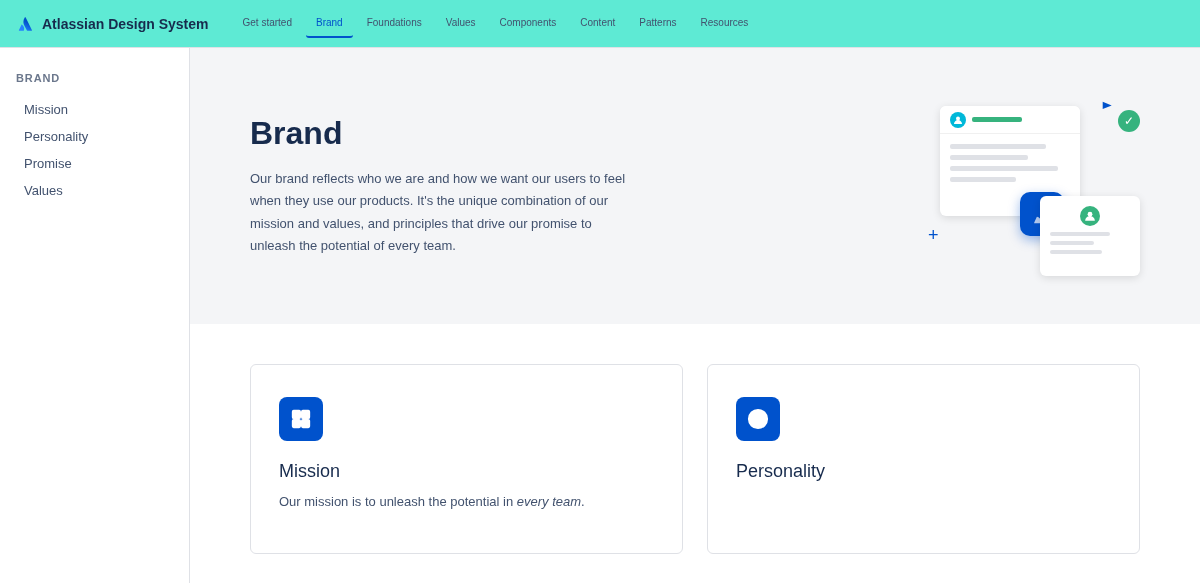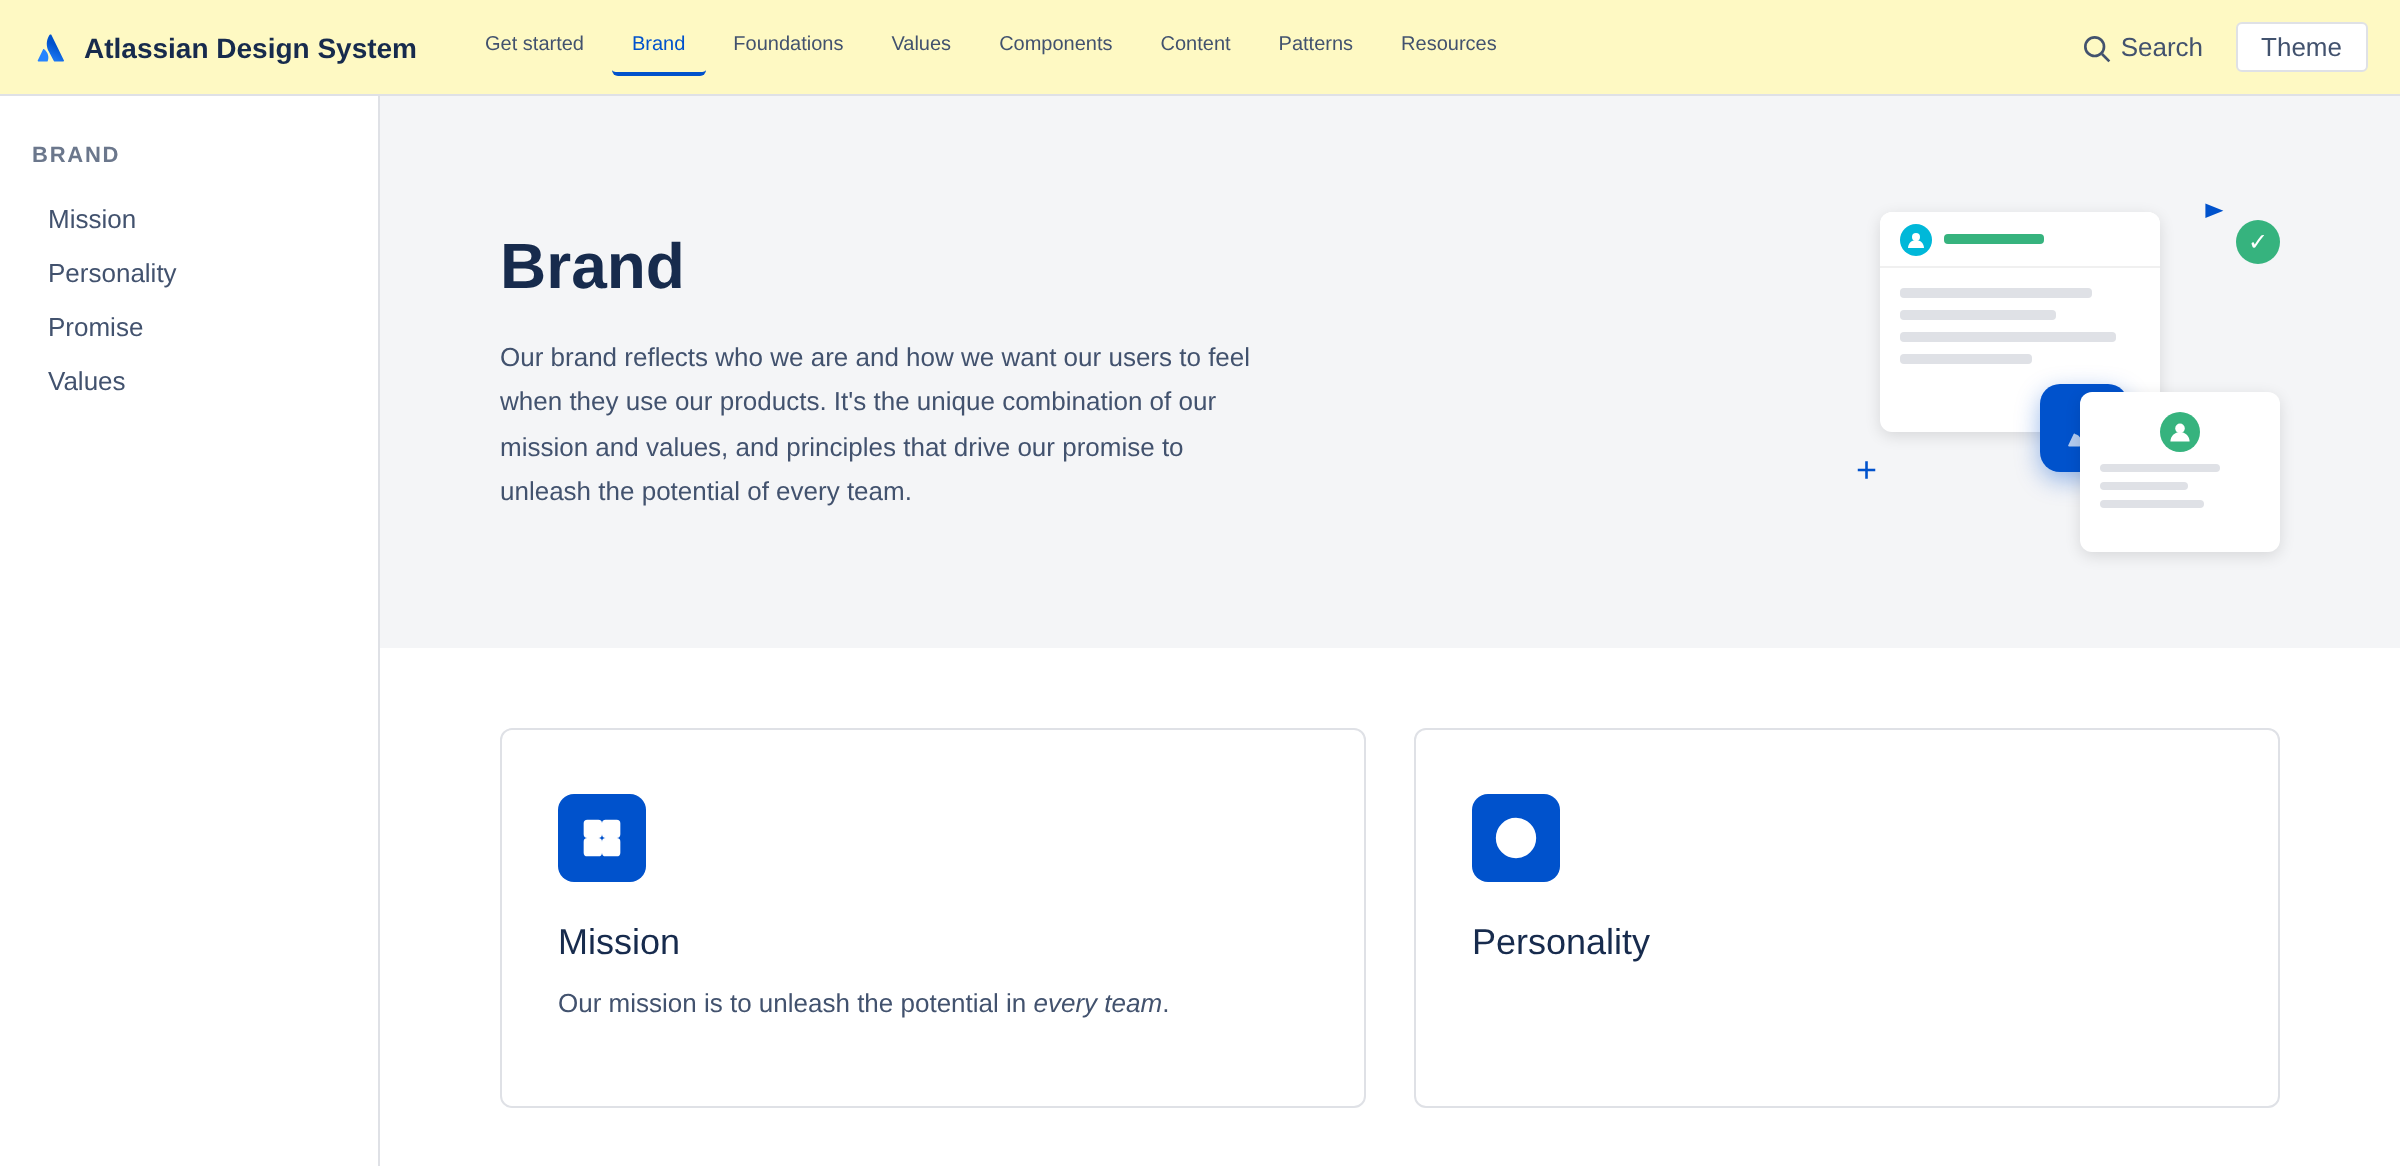--- a/index.html
+++ b/index.html
@@ -3,21 +3,21 @@
   <meta charset="utf-8">
   <style>
     * { margin: 0; padding: 0; box-sizing: border-box; }
     body { font-family: -apple-system, BlinkMacSystemFont, 'Segoe UI', sans-serif; font-size: 14px; color: #172b4d; background: #fff; }
 
     
     .top-nav {
       display: flex; align-items: center;
       height: 48px; padding: 0 16px;
       border-bottom: 1px solid #dfe1e6;
-      background: #fef9c3;
+      background: #5eead4;
       position: sticky; top: 0; z-index: 100;
     }
     .nav-logo {
       display: flex; align-items: center; gap: 8px;
       font-weight: 700; font-size: 14px; color: #172b4d;
       margin-right: 24px; white-space: nowrap;
     }
     .nav-logo .atlassian-icon {
       width: 18px; height: 18px;
     }
@@ -191,30 +191,20 @@
     <a class="nav-link">Get started</a>
     <a class="nav-link active">Brand</a>
     <a class="nav-link">Foundations</a>
     <a class="nav-link">Values</a>
     <a class="nav-link">Components</a>
     <a class="nav-link">Content</a>
     <a class="nav-link">Patterns</a>
     <a class="nav-link">Resources</a>
   </div>
 
-  <div class="nav-right">
-    <button class="search-btn">
-      <svg class="search-icon-svg" viewBox="0 0 24 24" fill="none" stroke="#42526e" stroke-width="2">
-        <circle cx="11" cy="11" r="7"></circle>
-        <line x1="16.5" y1="16.5" x2="22" y2="22"></line>
-      </svg>
-      <span>Search</span>
-    </button>
-    <button class="theme-btn">Theme</button>
-  </div>
 </nav>
 
 <div class="page-wrapper">
 
   <aside class="sidebar">
     <div class="sidebar-section-label">Brand</div>
     <a class="sidebar-item">Mission</a>
     <a class="sidebar-item">Personality</a>
     <a class="sidebar-item">Promise</a>
     <a class="sidebar-item">Values</a>

